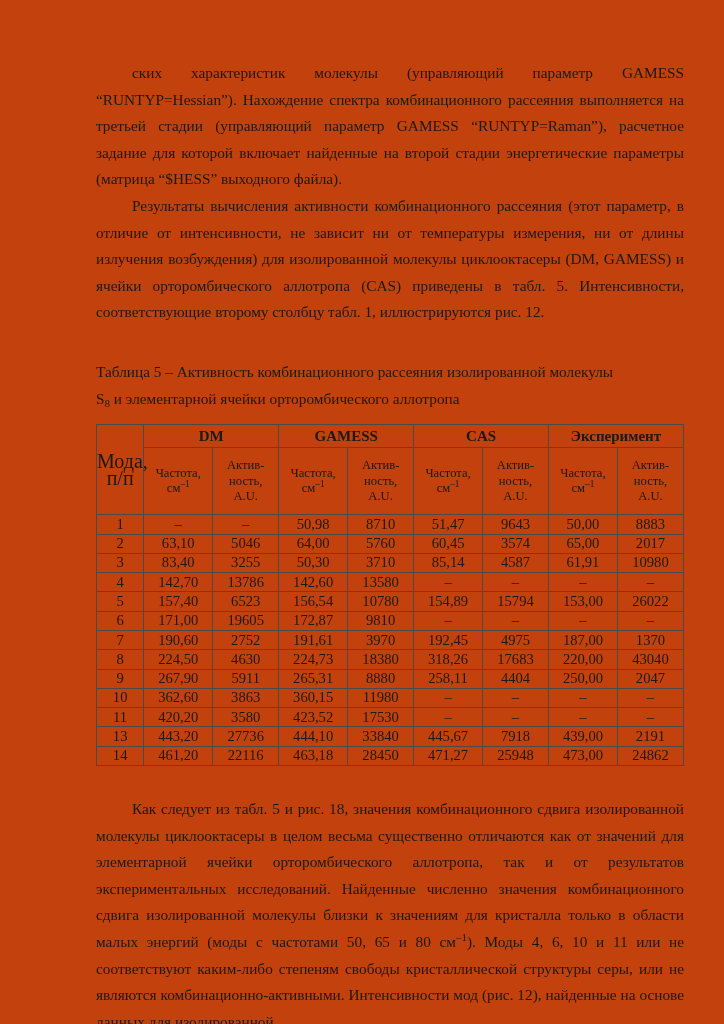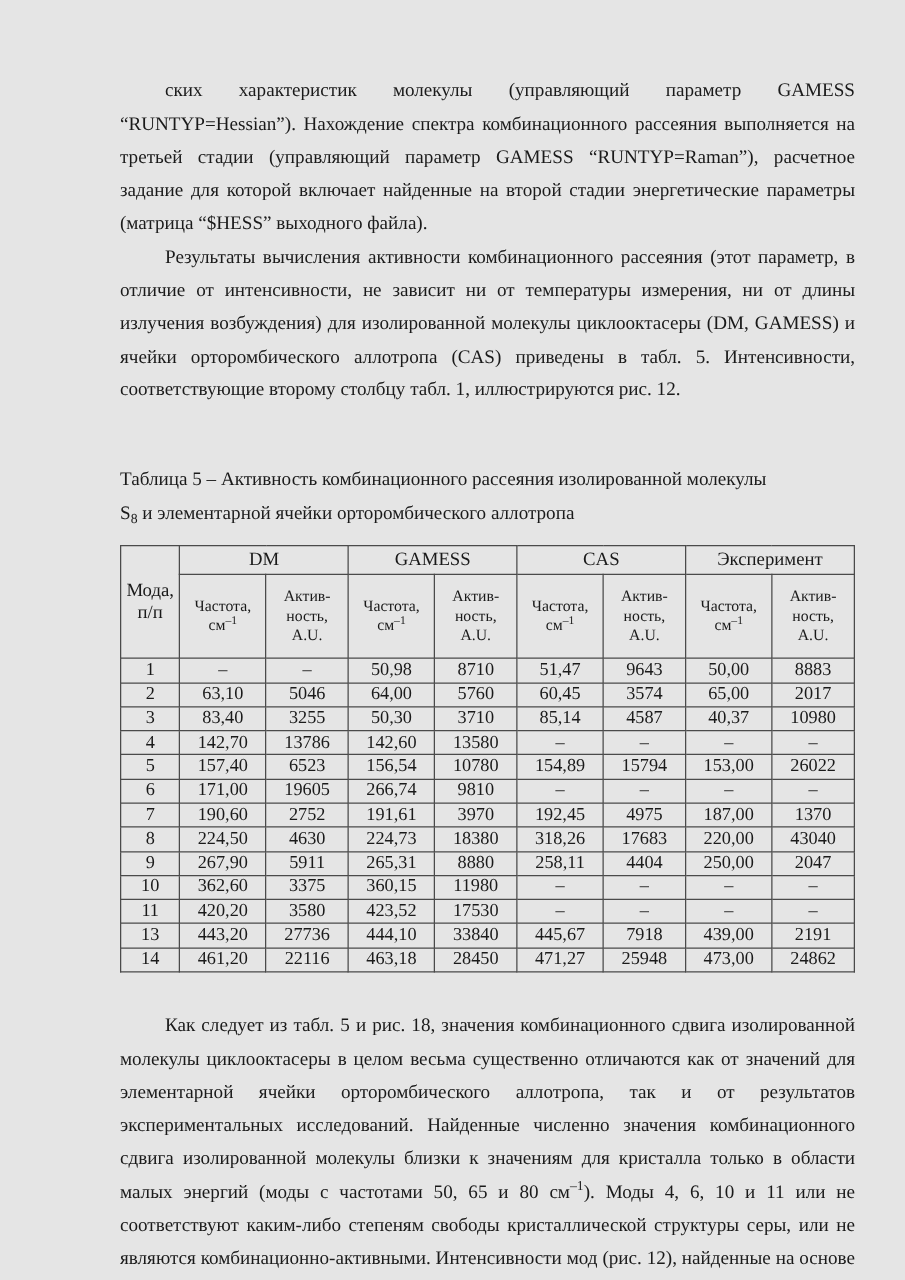--- a/index.html
+++ b/index.html
@@ -13,35 +13,35 @@
     font-family: "Liberation Serif", "DejaVu Serif", serif;
     color: #1a1a1a;
     -webkit-font-smoothing: antialiased;
   }
   .page {
     position: relative;
     width: 724px;
     height: 1024px;
     box-sizing: border-box;
     padding: 60px 40px 0 96px;
-    background: #e5e5e5;
+    background: #c2410c;
   }
   .para {
     font-size: 15.3px;
     line-height: 26.6px;
     text-align: justify;
     text-align-last: left;
     margin: 0;
     hyphens: manual;
   }
   .para.indent {
     text-indent: 36px;
   }
   .caption-block {
-    margin-top: 45px;
+    margin-top: 33px;
     font-size: 15.3px;
     line-height: 26.6px;
     text-align: left;
   }
   .caption-block sub {
     font-size: 0.72em;
     vertical-align: -0.28em;
   }
   table.tbl {
     border-collapse: collapse;
@@ -54,28 +54,29 @@
     border: 1px solid #4a4a4a;
     text-align: center;
     vertical-align: middle;
     padding: 0;
     font-weight: normal;
     line-height: 15.2px;
   }
   table.tbl th.grp {
     height: 22px;
     font-size: 15px;
+    font-weight: bold;
   }
   table.tbl th.sub {
     height: 62px;
     font-size: 12.6px;
     padding: 2px 1px;
   }
   table.tbl th.mode {
-    font-size: 15px;
+    font-size: 20px;
     line-height: 17px;
   }
   table.tbl td.cell {
     height: 18.3px;
     font-size: 14.6px;
   }
   .sup {
     font-size: 0.74em;
     vertical-align: super;
     line-height: 0;
@@ -193,21 +194,21 @@
           <td class="cell">2017</td>
         </tr>
         <tr>
           <td class="cell">3</td>
           <td class="cell">83,40</td>
           <td class="cell">3255</td>
           <td class="cell">50,30</td>
           <td class="cell">3710</td>
           <td class="cell">85,14</td>
           <td class="cell">4587</td>
-          <td class="cell">40,37</td>
+          <td class="cell">61,91</td>
           <td class="cell">10980</td>
         </tr>
         <tr>
           <td class="cell">4</td>
           <td class="cell">142,70</td>
           <td class="cell">13786</td>
           <td class="cell">142,60</td>
           <td class="cell">13580</td>
           <td class="cell">–</td>
           <td class="cell">–</td>
@@ -222,21 +223,21 @@
           <td class="cell">10780</td>
           <td class="cell">154,89</td>
           <td class="cell">15794</td>
           <td class="cell">153,00</td>
           <td class="cell">26022</td>
         </tr>
         <tr>
           <td class="cell">6</td>
           <td class="cell">171,00</td>
           <td class="cell">19605</td>
-          <td class="cell">266,74</td>
+          <td class="cell">172,87</td>
           <td class="cell">9810</td>
           <td class="cell">–</td>
           <td class="cell">–</td>
           <td class="cell">–</td>
           <td class="cell">–</td>
         </tr>
         <tr>
           <td class="cell">7</td>
           <td class="cell">190,60</td>
           <td class="cell">2752</td>
@@ -265,21 +266,21 @@
           <td class="cell">265,31</td>
           <td class="cell">8880</td>
           <td class="cell">258,11</td>
           <td class="cell">4404</td>
           <td class="cell">250,00</td>
           <td class="cell">2047</td>
         </tr>
         <tr>
           <td class="cell">10</td>
           <td class="cell">362,60</td>
-          <td class="cell">3375</td>
+          <td class="cell">3863</td>
           <td class="cell">360,15</td>
           <td class="cell">11980</td>
           <td class="cell">–</td>
           <td class="cell">–</td>
           <td class="cell">–</td>
           <td class="cell">–</td>
         </tr>
         <tr>
           <td class="cell">11</td>
           <td class="cell">420,20</td>

